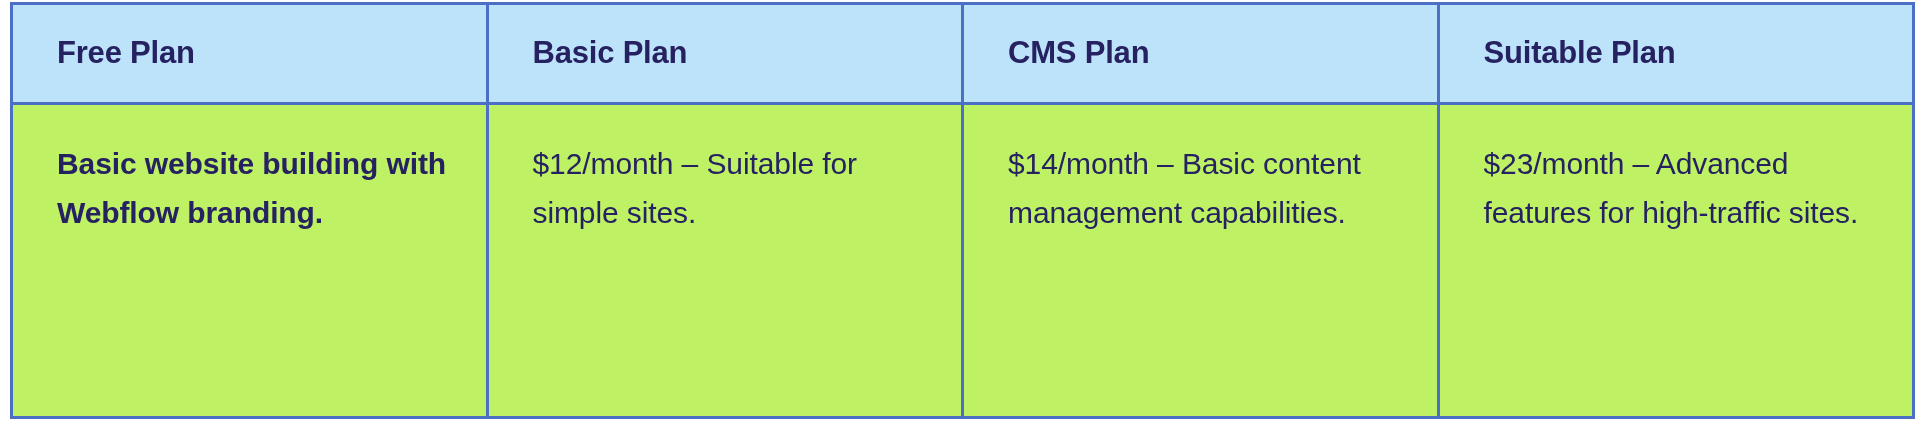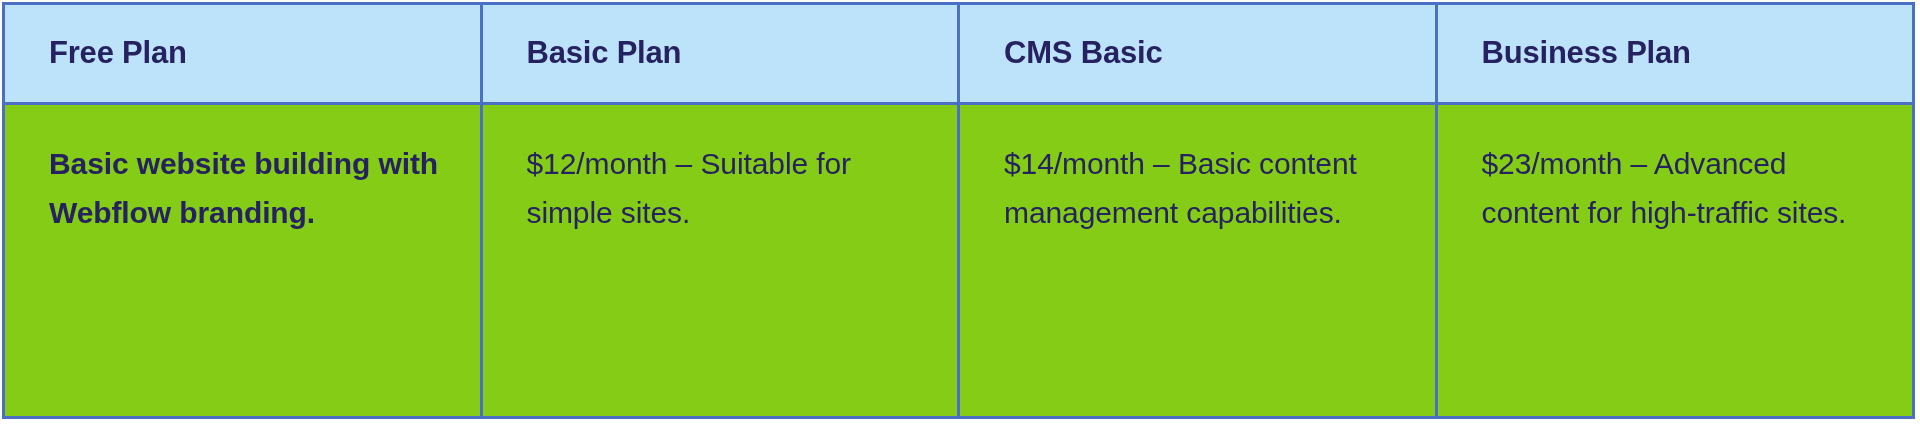--- a/index.html
+++ b/index.html
@@ -11,21 +11,21 @@
     width: 1920px;
     height: 425px;
     font-family: "Liberation Sans", sans-serif;
     overflow: hidden;
   }
 
   .pricing-table-wrap {
     width: 1920px;
     height: 425px;
     box-sizing: border-box;
-    padding: 2px 5px 6px 2px;
+    padding: 2px 5px 6px 10px;
     background: #ffffff;
   }
 
   table.pricing-table {
     width: 100%;
     height: 100%;
     border-collapse: collapse;
     table-layout: fixed;
     border: 3px solid #4a6fc4;
   }
@@ -51,21 +51,21 @@
     color: #262160;
     font-size: 31px;
     font-weight: 700;
     line-height: 1.1;
     letter-spacing: -0.2px;
     display: block;
   }
 
   
   tr.body-row td {
-    background: #84cc16;
+    background: #bef264;
     padding: 34px 28px 20px 44px;
   }
   .cell-text {
     color: #262160;
     font-size: 30px;
     line-height: 49px;
     font-weight: 400;
     letter-spacing: -0.1px;
     display: block;
   }
@@ -89,37 +89,37 @@
     </colgroup>
     <thead>
       <tr class="header-row">
         <th>
           <span class="header-label">Free Plan</span>
         </th>
         <th>
           <span class="header-label">Basic Plan</span>
         </th>
         <th>
-          <span class="header-label">CMS Basic</span>
+          <span class="header-label">CMS Plan</span>
         </th>
         <th>
-          <span class="header-label">Business Plan</span>
+          <span class="header-label">Suitable Plan</span>
         </th>
       </tr>
     </thead>
     <tbody>
       <tr class="body-row">
         <td>
           <span class="cell-text all-bold"><span class="em"></span><span>Basic website building with Webflow branding.</span></span>
         </td>
         <td>
           <span class="cell-text"><span class="em">$12/month</span><span> – Suitable for simple sites.</span></span>
         </td>
         <td>
           <span class="cell-text"><span class="em">$14/month</span><span> – Basic content management capabilities.</span></span>
         </td>
         <td>
-          <span class="cell-text"><span class="em">$23/month</span><span> – Advanced content for high-traffic sites.</span></span>
+          <span class="cell-text"><span class="em">$23/month</span><span> – Advanced features for high-traffic sites.</span></span>
         </td>
       </tr>
     </tbody>
   </table>
 </div>
 
 </body></html>

